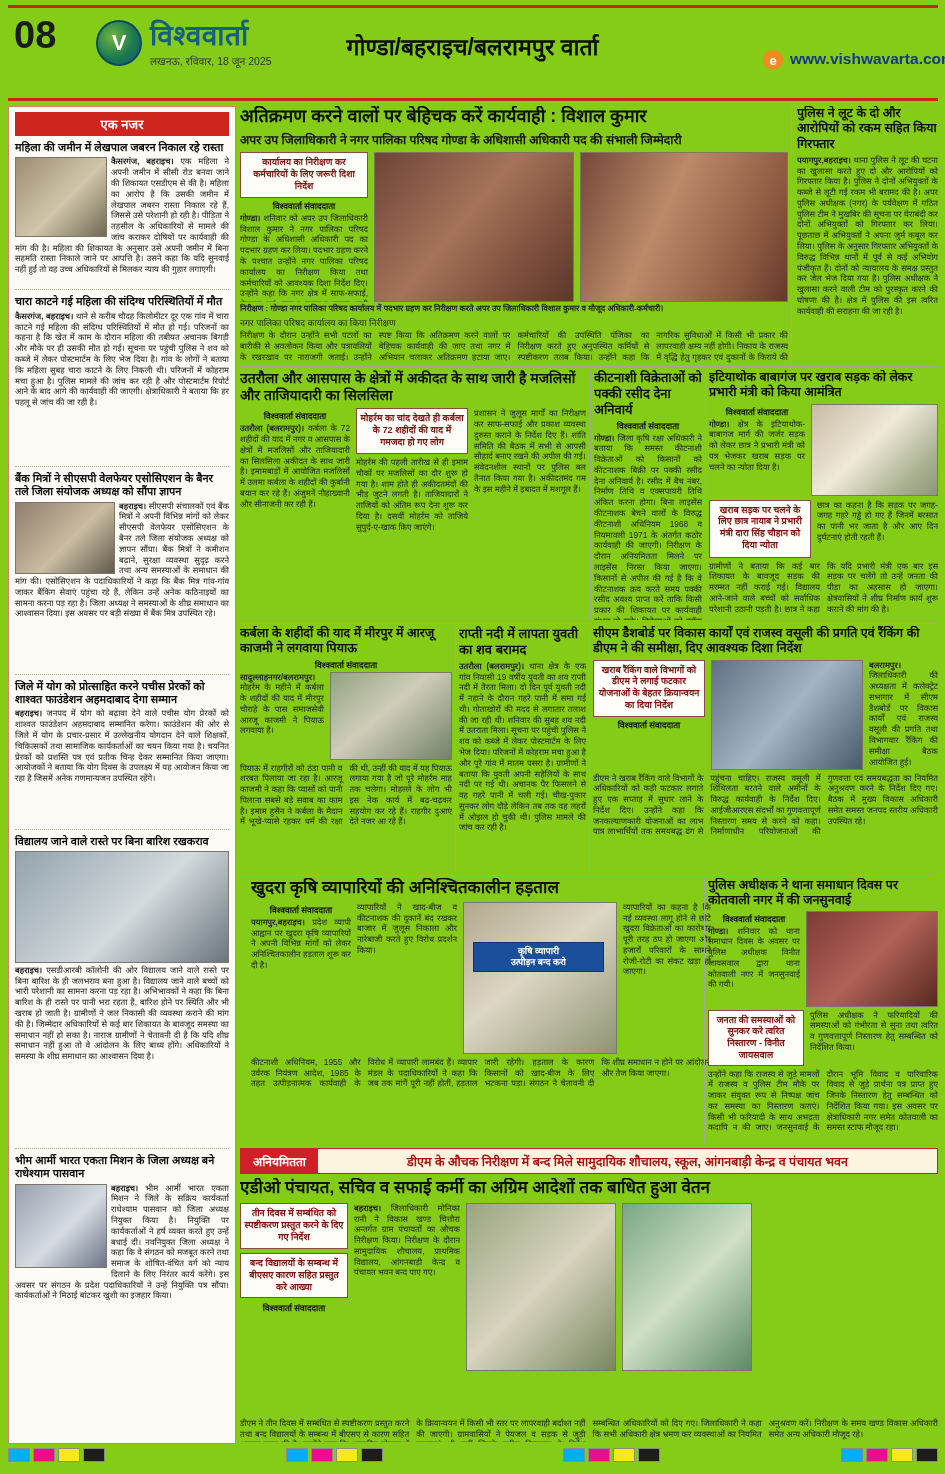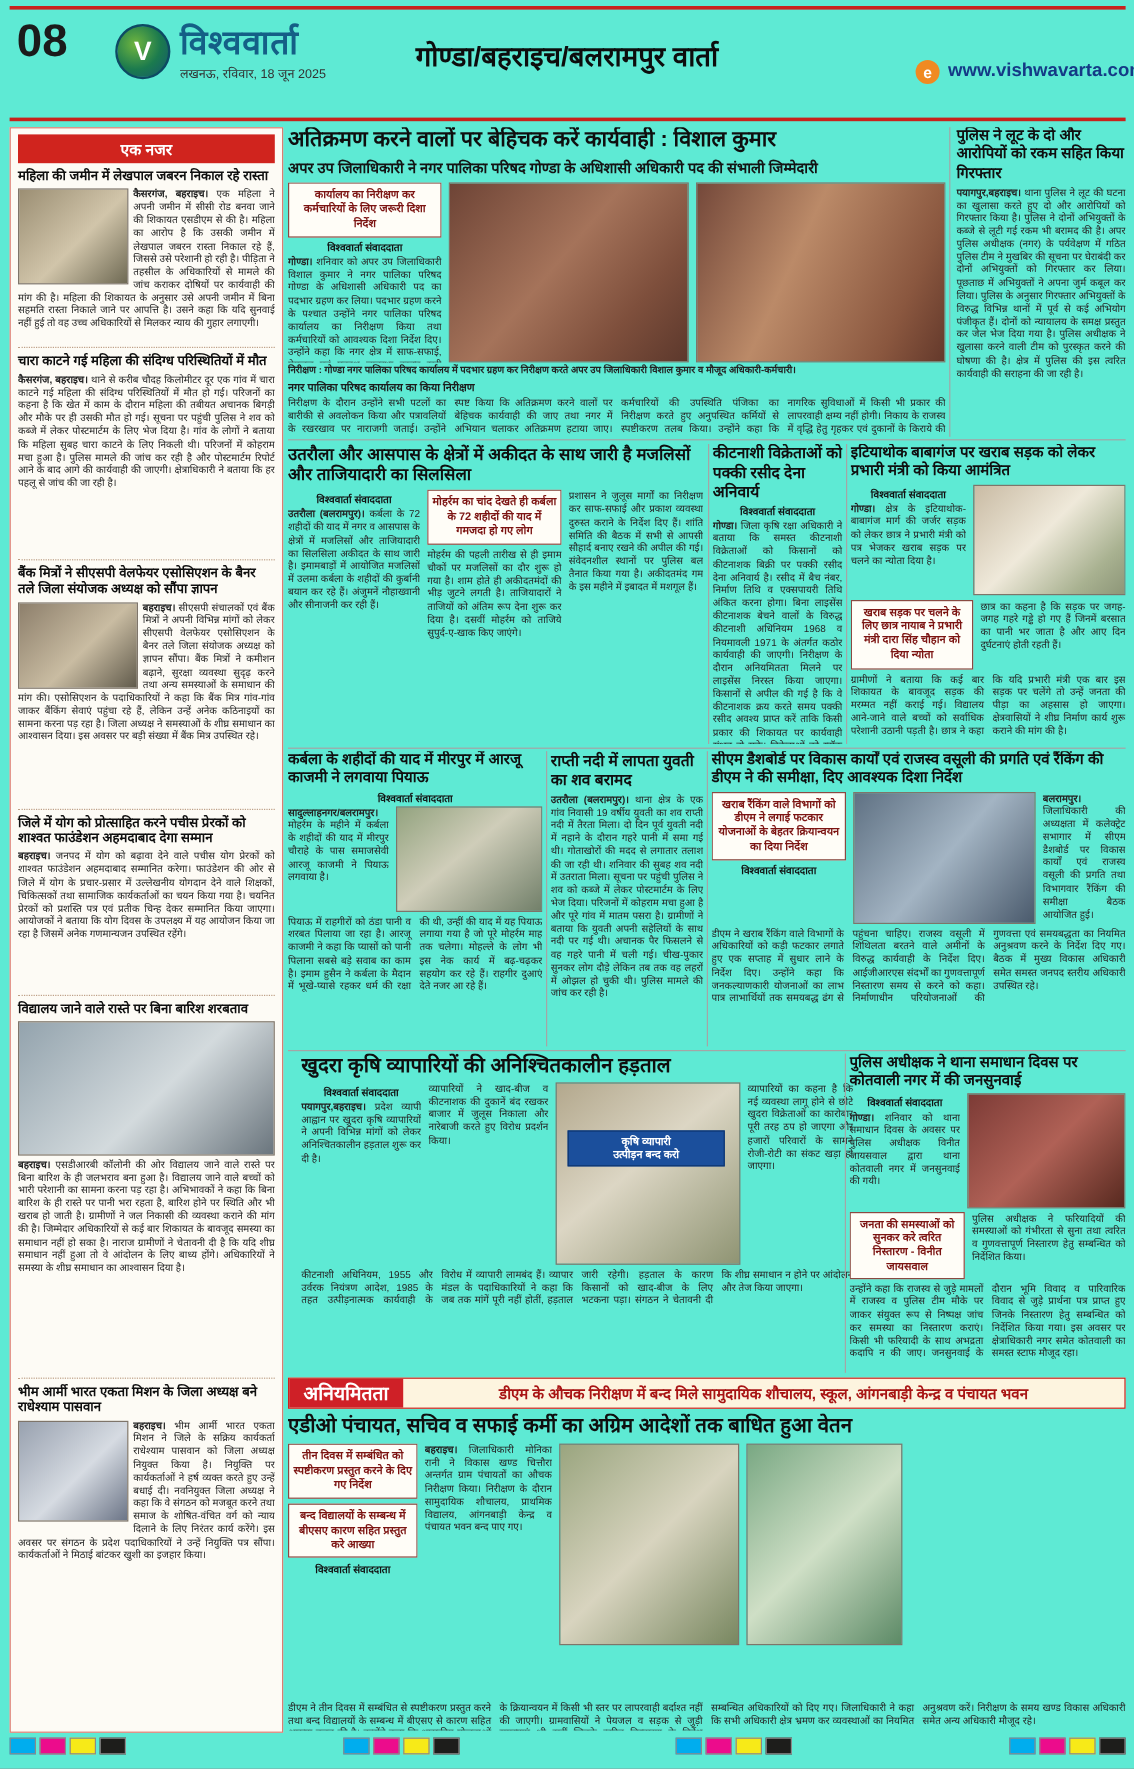--- a/index.html
+++ b/index.html
@@ -1,17 +1,17 @@
 <!DOCTYPE html>
 <html><head>
 <meta charset="utf-8">
 <style>
 *{margin:0;padding:0;box-sizing:border-box}
 html,body{background:#8f8f8f}
-.page{position:relative;width:945px;height:1474px;margin:0 auto;background:#5eead4;font-family:"Liberation Sans","DejaVu Sans",sans-serif;color:#1c1c1c;overflow:hidden}
+.page{position:relative;width:945px;height:1474px;margin:0 auto;background:#84cc16;font-family:"Liberation Sans","DejaVu Sans",sans-serif;color:#1c1c1c;overflow:hidden}
 .abs{position:absolute}
 .red{background:#c8231d}
 .gray-h,.gray-v{background:#a5a5a5}
 h1,h2,h3{font-weight:700;color:#0f0f0f;line-height:1.22}
 .h-lead{font-size:18px;white-space:nowrap;overflow:hidden}
 .h-xl{font-size:17px;white-space:nowrap;overflow:hidden}
 .h-lg{font-size:14px}
 .h-md{font-size:12.5px}
 .h-sm{font-size:13px}
 .sub{font-size:12.2px;font-weight:700;margin:3px 0 4px;white-space:nowrap;overflow:hidden;color:#141414}
@@ -31,21 +31,21 @@
 .sb-art.first{border-top:none;padding-top:0}
 .sb-h{font-size:11px;margin-bottom:2px}
 .pn{font-size:38px;font-weight:700;color:#1b1b1b;line-height:1}
 .logo{width:46px;height:46px;border-radius:50%;background:radial-gradient(circle at 35% 35%,#6fb53f,#1b7a4e 55%,#14576e);display:flex;align-items:center;justify-content:center;color:#fff;font-weight:700;font-size:22px;border:2px solid #0d4a63}
 .mast{font-size:28px;font-weight:700;color:#145f86;letter-spacing:.5px;line-height:1}
 .mast-sub{font-size:10.5px;color:#333;margin-top:4px}
 .sect{font-size:23px;font-weight:700;text-align:center;color:#0d0d0d}
 .ebadge{width:20px;height:20px;border-radius:50%;background:#f08a21;color:#fff;font-weight:700;font-size:13px;display:flex;align-items:center;justify-content:center}
 .site{font-size:15.5px;font-weight:700;color:#143a86;text-decoration:none}
 .anom{display:flex;align-items:stretch;border:1px solid #c8231d;background:#fdf4df;height:100%}
-.anom-label{background:#cf2027;color:#fff;font-weight:700;font-size:16px;padding:2px 12px;display:flex;align-items:center;flex:none}
+.anom-label{background:#cf2027;color:#fff;font-weight:700;font-size:12px;padding:2px 12px;display:flex;align-items:center;flex:none}
 .anom-text{flex:1;display:flex;align-items:center;justify-content:center;color:#a81414;font-weight:700;font-size:12.5px;white-space:nowrap;overflow:hidden}
 .marks{display:flex;justify-content:space-between;align-items:center}
 .mg{display:flex;gap:3px}
 .sw{width:22px;height:14px;border:1px solid #8a8a8a}
 .c-c{background:#00adee}.c-m{background:#ec0c8c}.c-y{background:#f7ea18}.c-k{background:#1d1d1b}
 .banner{position:absolute;left:6%;right:8%;top:26%;background:#1b4f9c;color:#fff;text-align:center;font-weight:700;font-size:9px;line-height:1.25;padding:3px 2px;border:1px solid #0d3570}
 .p-lead1{background:linear-gradient(130deg,#6e4436,#a5735a 45%,#7e4f3c 75%,#5c382c)}
 .p-lead2{background:linear-gradient(115deg,#74483a,#bb8a68 40%,#8a573f 80%,#64392b)}
 .p-iti{background:linear-gradient(135deg,#c9bba4,#efe9da 45%,#a8b190 80%,#8d9678)}
 .p-kar{background:linear-gradient(140deg,#93a37f,#cfcdb9 45%,#72806a)}
@@ -107,21 +107,21 @@
 
     <article class="sb-art">
       <h3 class="sb-h">जिले में योग को प्रोत्साहित करने पचीस प्रेरकों को शाश्वत फाउंडेशन अहमदाबाद देगा सम्मान</h3>
       <div class="body-txt clip" style="height:116px">
         <b class="dl">बहराइच।</b>
         <span>जनपद में योग को बढ़ावा देने वाले पचीस योग प्रेरकों को शाश्वत फाउंडेशन अहमदाबाद सम्मानित करेगा। फाउंडेशन की ओर से जिले में योग के प्रचार-प्रसार में उल्लेखनीय योगदान देने वाले शिक्षकों, चिकित्सकों तथा सामाजिक कार्यकर्ताओं का चयन किया गया है। चयनित प्रेरकों को प्रशस्ति पत्र एवं प्रतीक चिन्ह देकर सम्मानित किया जाएगा। आयोजकों ने बताया कि योग दिवस के उपलक्ष्य में यह आयोजन किया जा रहा है जिसमें अनेक गणमान्यजन उपस्थित रहेंगे।</span>
       </div>
     </article>
 
     <article class="sb-art">
-      <h3 class="sb-h">विद्यालय जाने वाले रास्ते पर बिना बारिश शरबताव</h3>
+      <h3 class="sb-h">विद्यालय जाने वाले रास्ते पर बिना बारिश रखकराव</h3>
       <div class="photo p-s5" style="width:100%;height:112px;margin:2px 0"></div>
       <div class="body-txt clip" style="height:178px">
         <b class="dl">बहराइच।</b>
         <span>एसडीआरबी कॉलोनी की ओर विद्यालय जाने वाले रास्ते पर बिना बारिश के ही जलभराव बना हुआ है। विद्यालय जाने वाले बच्चों को भारी परेशानी का सामना करना पड़ रहा है। अभिभावकों ने कहा कि बिना बारिश के ही रास्ते पर पानी भरा रहता है, बारिश होने पर स्थिति और भी खराब हो जाती है। ग्रामीणों ने जल निकासी की व्यवस्था कराने की मांग की है। जिम्मेदार अधिकारियों से कई बार शिकायत के बावजूद समस्या का समाधान नहीं हो सका है। नाराज ग्रामीणों ने चेतावनी दी है कि यदि शीघ्र समाधान नहीं हुआ तो वे आंदोलन के लिए बाध्य होंगे। अधिकारियों ने समस्या के शीघ्र समाधान का आश्वासन दिया है।</span>
       </div>
     </article>
 
     <article class="sb-art">
       <h3 class="sb-h">भीम आर्मी भारत एकता मिशन के जिला अध्यक्ष बने राधेश्याम पासवान</h3>
       <div class="body-txt clip" style="height:150px">
@@ -141,21 +141,21 @@
         <div class="byline">विश्ववार्ता संवाददाता</div>
         <div class="body-txt">
           <b class="dl">गोण्डा।</b>
           <span>शनिवार को अपर उप जिलाधिकारी विशाल कुमार ने नगर पालिका परिषद गोण्डा के अधिशासी अधिकारी पद का पदभार ग्रहण कर लिया। पदभार ग्रहण करने के पश्चात उन्होंने नगर पालिका परिषद कार्यालय का निरीक्षण किया तथा कर्मचारियों को आवश्यक दिशा निर्देश दिए। उन्होंने कहा कि नगर क्षेत्र में साफ-सफाई, पेयजल एवं प्रकाश व्यवस्था दुरुस्त रखी जाए तथा जन शिकायतों का त्वरित निस्तारण किया जाए।</span>
         </div>
       </div>
       <div class="photo p-lead1" style="width:200px;height:150px"></div>
       <div class="photo p-lead2" style="flex:1;height:150px"></div>
     </div>
     <div class="caption">निरीक्षण : गोण्डा नगर पालिका परिषद कार्यालय में पदभार ग्रहण कर निरीक्षण करते अपर उप जिलाधिकारी विशाल कुमार व मौजूद अधिकारी-कर्मचारी।</div>
-    <div style="font-weight:700;font-size:9px;margin-top:2px">नगर पालिका परिषद कार्यालय का किया निरीक्षण</div>
+    <div style="font-weight:400;font-size:9px;margin-top:2px">नगर पालिका परिषद कार्यालय का किया निरीक्षण</div>
     <div class="body-txt cols4 clip" style="height:38px;margin-top:1px">निरीक्षण के दौरान उन्होंने सभी पटलों का बारीकी से अवलोकन किया और पत्रावलियों के रखरखाव पर नाराजगी जताई। उन्होंने स्पष्ट किया कि अतिक्रमण करने वालों पर बेहिचक कार्यवाही की जाए तथा नगर में अभियान चलाकर अतिक्रमण हटाया जाए। कर्मचारियों की उपस्थिति पंजिका का निरीक्षण करते हुए अनुपस्थित कर्मियों से स्पष्टीकरण तलब किया। उन्होंने कहा कि नागरिक सुविधाओं में किसी भी प्रकार की लापरवाही क्षम्य नहीं होगी। निकाय के राजस्व में वृद्धि हेतु गृहकर एवं दुकानों के किराये की वसूली समय से सुनिश्चित करने के निर्देश दिए। साथ ही वर्षा ऋतु के दृष्टिगत नालों की सफाई युद्धस्तर पर कराने को कहा।</div>
   </section>
 
   <div class="abs gray-v" style="left:791px;top:106px;width:1px;height:258px"></div>
 
   <section class="abs clip" style="left:797px;top:106px;width:141px;height:258px">
     <h2 class="h-md">पुलिस ने लूट के दो और आरोपियों को रकम सहित किया गिरफ्तार</h2>
     <div class="body-txt" style="margin-top:3px">
       <b class="dl">पयागपुर,बहराइच।</b>
       <span>थाना पुलिस ने लूट की घटना का खुलासा करते हुए दो और आरोपियों को गिरफ्तार किया है। पुलिस ने दोनों अभियुक्तों के कब्जे से लूटी गई रकम भी बरामद की है। अपर पुलिस अधीक्षक (नगर) के पर्यवेक्षण में गठित पुलिस टीम ने मुखबिर की सूचना पर घेराबंदी कर दोनों अभियुक्तों को गिरफ्तार कर लिया। पूछताछ में अभियुक्तों ने अपना जुर्म कबूल कर लिया। पुलिस के अनुसार गिरफ्तार अभियुक्तों के विरुद्ध विभिन्न थानों में पूर्व से कई अभियोग पंजीकृत हैं। दोनों को न्यायालय के समक्ष प्रस्तुत कर जेल भेज दिया गया है। पुलिस अधीक्षक ने खुलासा करने वाली टीम को पुरस्कृत करने की घोषणा की है। क्षेत्र में पुलिस की इस त्वरित कार्यवाही की सराहना की जा रही है।</span>

